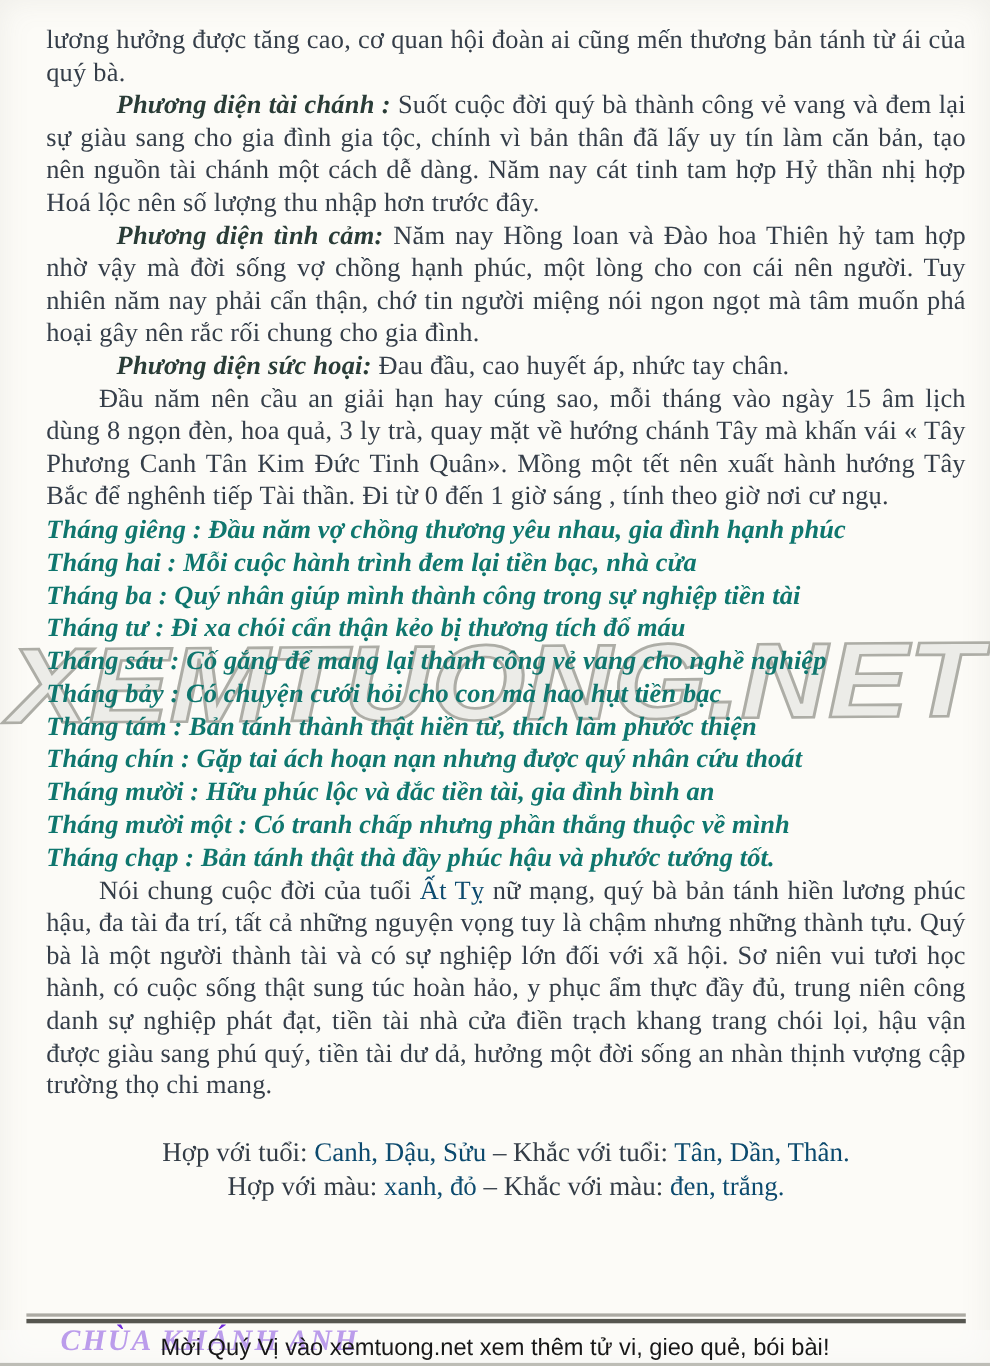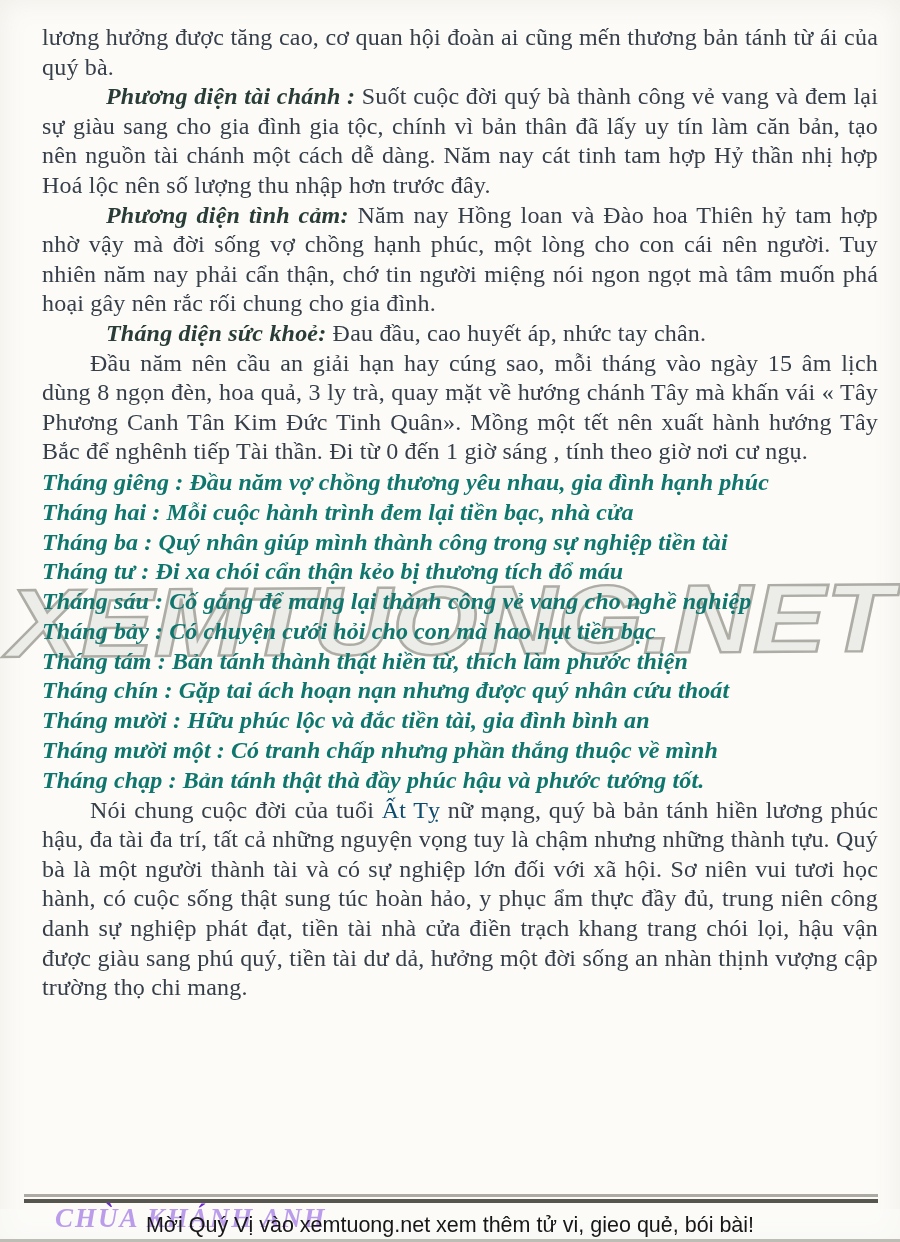--- a/index.html
+++ b/index.html
@@ -94,21 +94,21 @@
       <span class="lead">Phương diện tài chánh :</span>
       <span>Suốt cuộc đời quý bà thành công vẻ vang và đem lại sự giàu sang cho gia đình gia tộc, chính vì bản thân đã lấy uy tín làm căn bản, tạo nên nguồn tài chánh một cách dễ dàng. Năm nay cát tinh tam hợp Hỷ thần nhị hợp Hoá lộc nên số lượng thu nhập hơn trước đây.</span>
     </p>
 
     <p class="body ind">
       <span class="lead">Phương diện tình cảm:</span>
       <span>Năm nay Hồng loan và Đào hoa Thiên hỷ tam hợp nhờ vậy mà đời sống vợ chồng hạnh phúc, một lòng cho con cái nên người. Tuy nhiên năm nay phải cẩn thận, chớ tin người miệng nói ngon ngọt mà tâm muốn phá hoại gây nên rắc rối chung cho gia đình.</span>
     </p>
 
     <p class="body ind">
-      <span class="lead">Tháng diện sức khoẻ:</span>
+      <span class="lead">Phương diện sức hoại:</span>
       <span>Đau đầu, cao huyết áp, nhức tay chân.</span>
     </p>
 
     <p class="body ind"><span>Đầu năm nên cầu an giải hạn hay cúng sao, mỗi tháng vào ngày 15 âm lịch dùng 8 ngọn đèn, hoa quả, 3 ly trà, quay mặt về hướng chánh Tây mà khấn vái « Tây Phương Canh Tân Kim Đức Tinh Quân». Mồng một tết nên xuất hành hướng Tây Bắc để nghênh tiếp Tài thần. Đi từ 0 đến 1 giờ sáng , tính theo giờ nơi cư ngụ.</span></p>
 
     <div class="months">
       <div class="month-line">Tháng giêng : Đầu năm vợ chồng thương yêu nhau, gia đình hạnh phúc</div>
       <div class="month-line">Tháng hai : Mỗi cuộc hành trình đem lại tiền bạc, nhà cửa</div>
       <div class="month-line">Tháng ba : Quý nhân giúp mình thành công trong sự nghiệp tiền tài</div>
       <div class="month-line">Tháng tư : Đi xa chói cẩn thận kẻo bị thương tích đổ máu</div>
@@ -120,20 +120,34 @@
       <div class="month-line">Tháng mười một : Có tranh chấp nhưng phần thắng thuộc về mình</div>
       <div class="month-line">Tháng chạp : Bản tánh thật thà đầy phúc hậu và phước tướng tốt.</div>
     </div>
 
     <p class="body ind closing">
       <span>Nói chung cuộc đời của tuổi</span>
       <span class="strong">Ất Tỵ</span>
       <span>nữ mạng, quý bà bản tánh hiền lương phúc hậu, đa tài đa trí, tất cả những nguyện vọng tuy là chậm nhưng những thành tựu. Quý bà là một người thành tài và có sự nghiệp lớn đối với xã hội. Sơ niên vui tươi học hành, có cuộc sống thật sung túc hoàn hảo, y phục ẩm thực đầy đủ, trung niên công danh sự nghiệp phát đạt, tiền tài nhà cửa điền trạch khang trang chói lọi, hậu vận được giàu sang phú quý, tiền tài dư dả, hưởng một đời sống an nhàn thịnh vượng cập trường thọ chi mang.</span>
     </p>
 
+    <div class="compat">
+      <div>
+        <span>Hợp với tuổi:</span>
+        <span class="strong">Canh, Dậu, Sửu</span>
+        <span>– Khắc với tuổi:</span>
+        <span class="strong">Tân, Dần, Thân.</span>
+      </div>
+      <div>
+        <span>Hợp với màu:</span>
+        <span class="strong">xanh, đỏ</span>
+        <span>– Khắc với màu:</span>
+        <span class="strong">đen, trắng.</span>
+      </div>
+    </div>
 
   </div>
 
   <div class="rule">
     <div class="rule-thin"></div>
     <div class="rule-thick"></div>
   </div>
 
   <div class="brand">CHÙA KHÁNH ANH</div>
 

